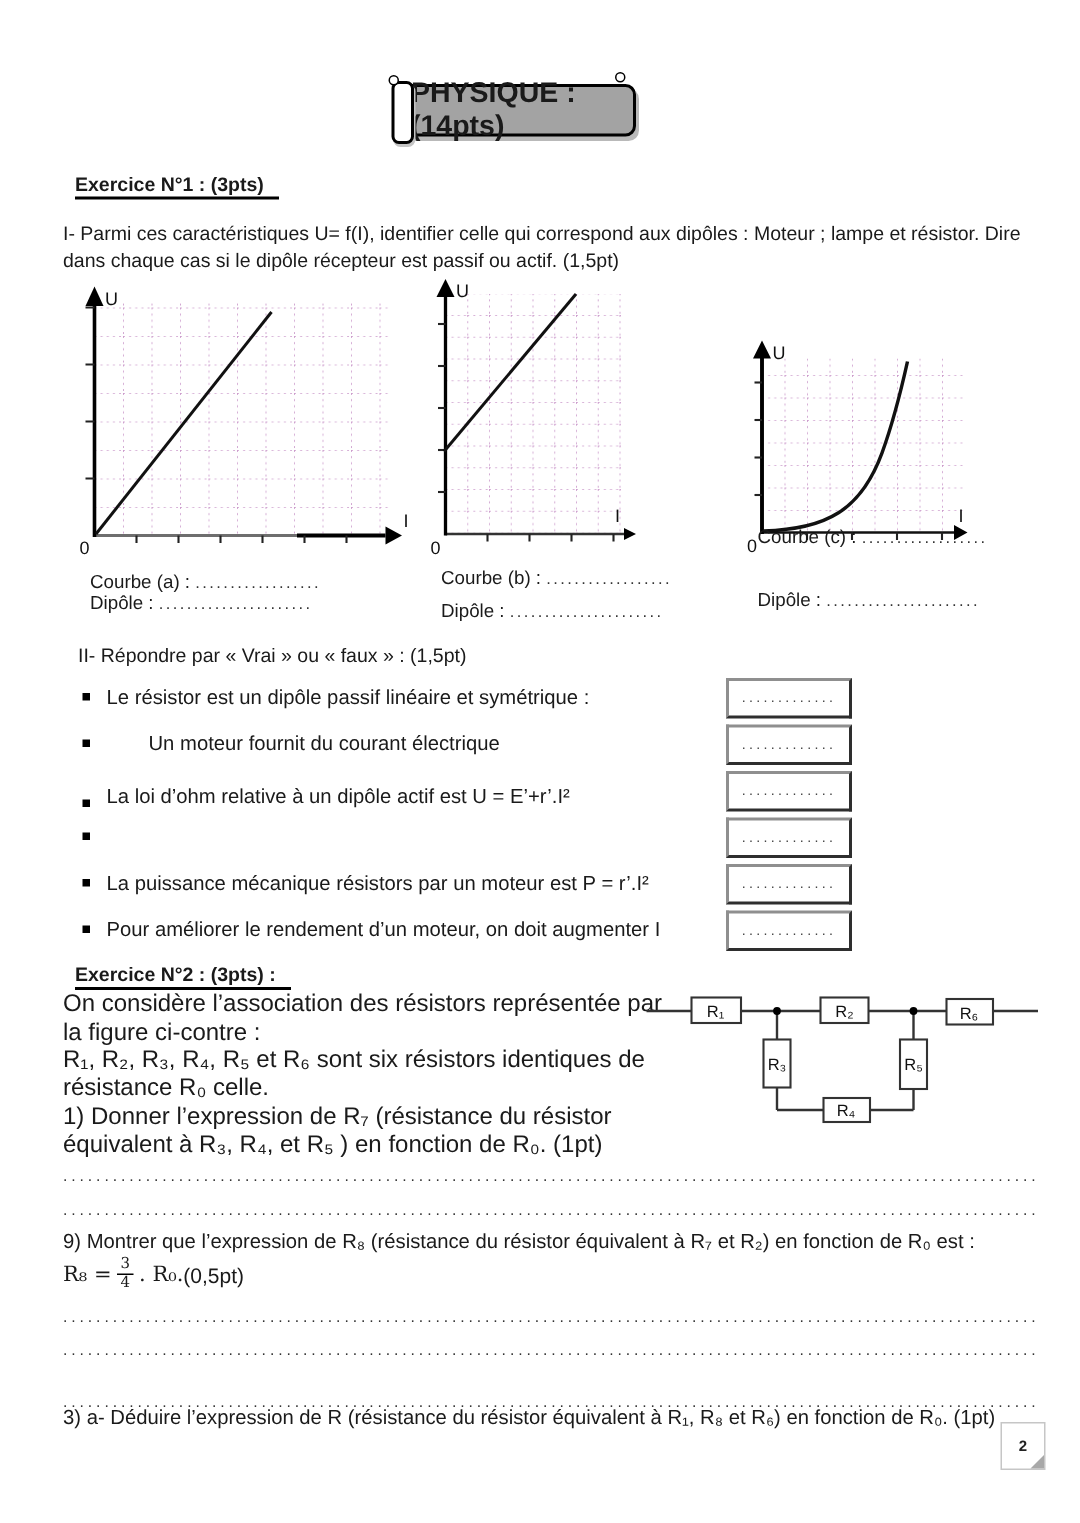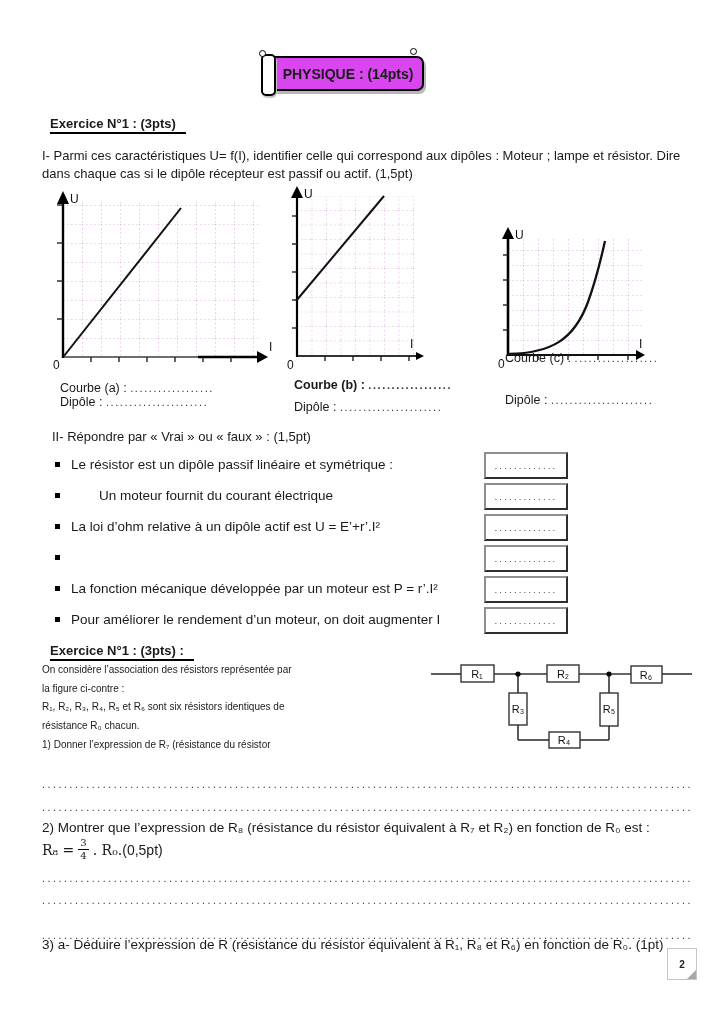--- a/index.html
+++ b/index.html
@@ -1,43 +1,43 @@
 <!DOCTYPE html>
 <html><head>
 <meta charset="utf-8">
 <style>
   html,body{margin:0;padding:0;background:#fff;}
   body{font-family:"Liberation Sans","DejaVu Sans",sans-serif;color:#1a1a1a;}
   .page{position:relative;width:720px;height:1015px;background:#ffffff;overflow:hidden;}
   .abs{position:absolute;}
 
   
-  .banner-band{position:absolute;left:272px;top:56px;width:148px;height:31px;background:#d946ef;
+  .banner-band{position:absolute;left:272px;top:56px;width:148px;height:31px;background:#a3a3a3;
     border:2.5px solid #000;border-radius:2px 7px 7px 2px;box-shadow:2px 3px 0 #b9b9b9;
-    display:flex;align-items:center;justify-content:center;font-weight:bold;font-size:14px;}
+    display:flex;align-items:center;justify-content:center;font-weight:bold;font-size:19px;}
   .banner-roll{position:absolute;left:261px;top:54px;width:11px;height:38px;background:#fff;
     border:2px solid #000;border-radius:5px;box-shadow:1px 2px 0 #c4c4c4;z-index:2;}
   .curl{position:absolute;width:5px;height:5px;border:1.6px solid #000;border-radius:50%;background:#fff;z-index:3;}
 
   .h-ex{display:inline-block;font-weight:bold;font-size:13px;border-bottom:2px solid #000;
     padding:0 10px 1px 0;}
   .body-text{font-size:13px;line-height:1.4;}
   .caption{font-size:12.5px;white-space:nowrap;}
   .dots{font-size:11px;letter-spacing:1.6px;color:#333;}
   .dotline{position:absolute;left:42px;width:648px;height:14px;overflow:hidden;white-space:nowrap;
     font-size:10.5px;letter-spacing:2.6px;color:#333;}
 
   .stmt{position:absolute;left:55px;height:24px;display:flex;align-items:center;font-size:13.5px;white-space:nowrap;}
   .bullet{display:inline-block;width:5px;height:5px;background:#000;margin-right:11px;flex:0 0 auto;}
   .ansbox{position:absolute;left:484px;width:80px;height:23px;background:#fff;
     border:2px solid;border-color:#8f8f8f #2e2e2e #2e2e2e #8f8f8f;
     display:flex;align-items:center;justify-content:center;overflow:hidden;}
   .ansbox .dots{letter-spacing:2.2px;font-size:9.5px;color:#444;}
 
-  .ex2text{position:absolute;left:42px;top:661px;width:420px;font-size:10px;line-height:18.7px;}
+  .ex2text{position:absolute;left:42px;top:661px;width:420px;font-size:16px;line-height:18.7px;}
   .serif{font-family:"DejaVu Serif","Liberation Serif",serif;}
   .qline{position:absolute;left:42px;font-size:13.5px;white-space:nowrap;}
   .formula{position:absolute;left:42px;display:flex;align-items:center;font-size:14px;}
   .frac{display:inline-flex;flex-direction:column;align-items:center;line-height:1;font-size:10px;margin:0 4px;}
   .frac .num{border-bottom:1px solid #000;padding:0 2px 1px 2px;}
   .frac .den{padding-top:1px;}
 
   .page-badge{position:absolute;left:667px;top:948px;width:28px;height:30px;background:#fff;
     border:1px solid #c6c6c6;display:flex;align-items:center;justify-content:center;
     font-size:10px;font-weight:bold;color:#222;}
@@ -122,21 +122,21 @@
       <line x1="39" y1="170" x2="39" y2="175"></line>
         <line x1="67" y1="170" x2="67" y2="175"></line>
       <line x1="95" y1="170" x2="95" y2="175"></line>
         <line x1="123" y1="170" x2="123" y2="175"></line>
     </g>
     <line x1="10" y1="115" x2="98" y2="10" stroke="#111" stroke-width="2"></line>
     <text x="18" y="12" font-size="12">U</text>
     <text x="124" y="162" font-size="12">I</text>
     <text x="1" y="183" font-size="12">0</text>
   </svg>
-  <div class="abs caption" style="left:294px;top:378px;font-weight:bold;">
+  <div class="abs caption" style="left:294px;top:378px;">
     <span>Courbe (b) :</span> <span class="dots">..................</span>
   </div>
   <div class="abs caption" style="left:294px;top:400px;">
     <span>Dipôle :</span> <span class="dots">......................</span>
   </div>
 
   <svg class="abs" style="left:496px;top:226px;" width="162" height="144">
     <defs>
       <pattern id="gc" width="15" height="15" patternUnits="userSpaceOnUse" patternTransform="translate(12,129)">
         <path d="M0 0H15M0 0V15" fill="none" stroke="#c996c9" stroke-width="1.1" stroke-dasharray="1.3 2.8"></path>
@@ -182,61 +182,62 @@
     </div>
 
   <div class="stmt" style="top:483px;gap:28px;">
     <span class="bullet"></span>
     <span>Un moteur fournit du courant électrique</span>
   </div>
   <div class="ansbox" style="top:483px;">
       <span class="dots">.............</span>
     </div>
 
-  <div class="stmt" style="top:514px;">
+  <div class="stmt" style="top:514px;align-items:flex-end;">
     <span class="bullet"></span>
     <span>La loi d’ohm relative à un dipôle actif est U = E’+r’.I²</span>
   </div>
   <div class="ansbox" style="top:514px;">
       <span class="dots">.............</span>
     </div>
 
   <div class="stmt" style="top:545px;">
     <span class="bullet"></span>
   </div>
   <div class="ansbox" style="top:545px;">
       <span class="dots">.............</span>
     </div>
 
   <div class="stmt" style="top:576px;">
     <span class="bullet"></span>
-    <span>La fonction mécanique développée par un moteur est P = r’.I²</span>
+    <span>La puissance mécanique résistors par un moteur est P = r’.I²</span>
   </div>
   <div class="ansbox" style="top:576px;">
       <span class="dots">.............</span>
     </div>
 
   <div class="stmt" style="top:607px;">
     <span class="bullet"></span>
     <span>Pour améliorer le rendement d’un moteur, on doit augmenter I</span>
   </div>
   <div class="ansbox" style="top:607px;">
       <span class="dots">.............</span>
     </div>
 
   <div class="abs" style="left:50px;top:641px;">
-    <span class="h-ex">Exercice N°1 : (3pts) :</span>
+    <span class="h-ex">Exercice N°2 : (3pts) :</span>
   </div>
 
   <div class="ex2text">
     <div>On considère l’association des résistors représentée par</div>
     <div>la figure ci-contre :</div>
     <div>R₁, R₂, R₃, R₄, R₅ et R₆ sont six résistors identiques de</div>
-    <div>résistance R₀ chacun.</div>
+    <div>résistance R₀ celle.</div>
     <div>1) Donner l’expression de R₇ (résistance du résistor</div>
+    <div>équivalent à R₃, R₄, et R₅ ) en fonction de R₀. (1pt)</div>
   </div>
 
   <svg class="abs" style="left:428px;top:650px;" width="272" height="106">
     <g stroke="#333" stroke-width="1.6" fill="none">
       <line x1="3" y1="24" x2="33" y2="24"></line>
       <line x1="66" y1="24" x2="119" y2="24"></line>
       <line x1="151" y1="24" x2="203" y2="24"></line>
       <line x1="234" y1="24" x2="264" y2="24"></line>
       <line x1="90" y1="24" x2="90" y2="43"></line>
       <line x1="90" y1="75" x2="90" y2="90"></line>
@@ -261,21 +262,21 @@
       <text x="218" y="29">R₆</text>
       <text x="90" y="63">R₃</text>
       <text x="181" y="63">R₅</text>
       <text x="136" y="94">R₄</text>
     </g>
   </svg>
 
   <div class="dotline" style="top:778px;">..................................................................................................................................................................</div>
   <div class="dotline" style="top:801px;">..................................................................................................................................................................</div>
 
-  <div class="qline" style="top:820px;width:650px;">2) Montrer que l’expression de R₈ (résistance du résistor équivalent à R₇ et R₂) en fonction de R₀ est :</div>
+  <div class="qline" style="top:820px;width:650px;">9) Montrer que l’expression de R₈ (résistance du résistor équivalent à R₇ et R₂) en fonction de R₀ est :</div>
 
   <div class="formula" style="top:838px;">
     <span class="serif">R₈ =</span>
     <span class="frac serif">
       <span class="num">3</span>
       <span class="den">4</span>
     </span>
     <span class="serif">. R₀.</span>
     <span> (0,5pt)</span>
   </div>

